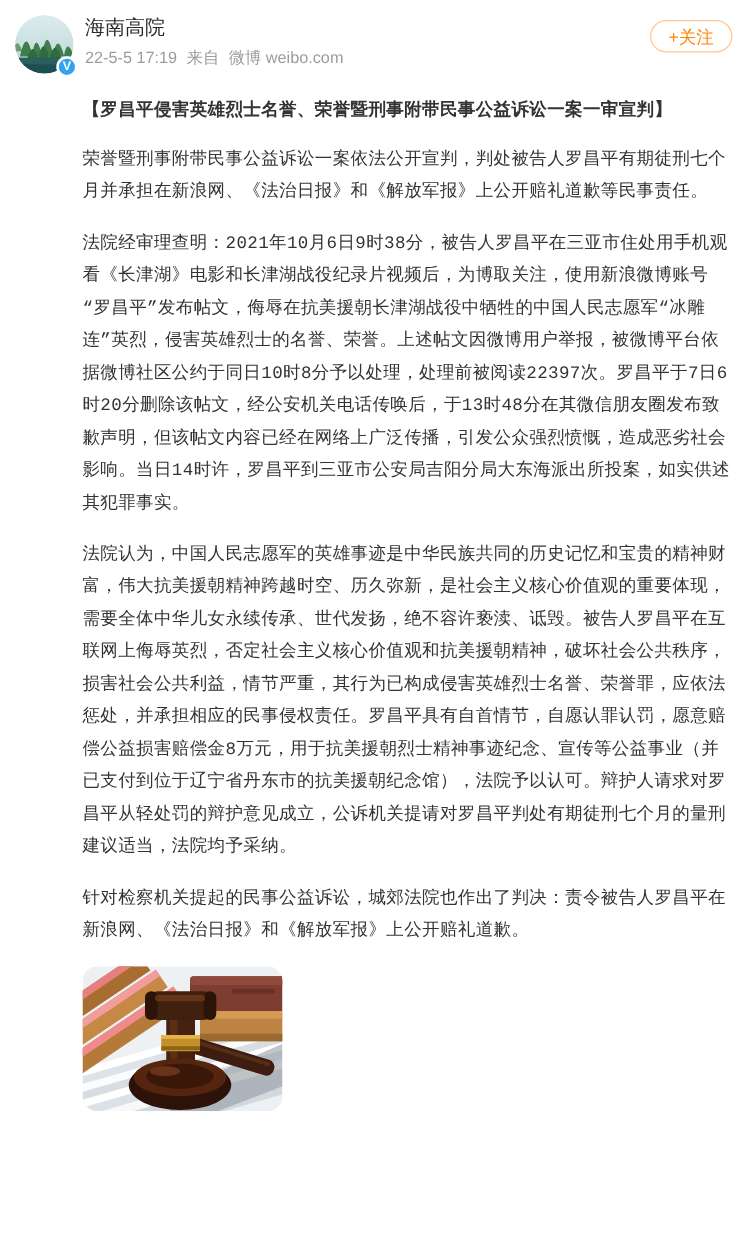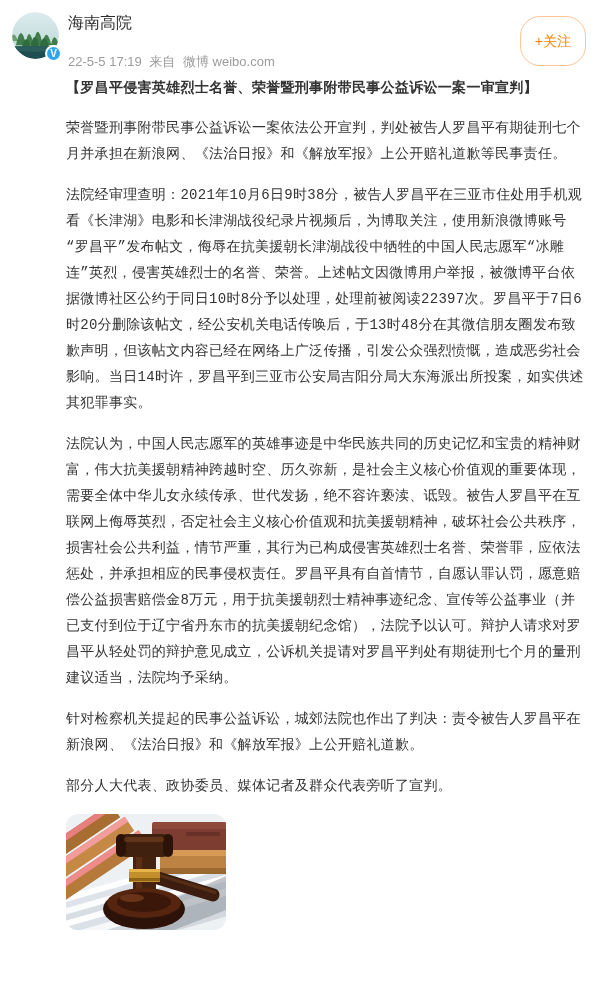--- a/index.html
+++ b/index.html
@@ -35,31 +35,31 @@
     color:#fff;font-size:10px;font-weight:bold;
     display:flex;align-items:center;justify-content:center;
     line-height:1;
   }
   .h-meta{position:absolute;left:68px;top:13px;}
   .username{
     font-size:16px;font-weight:normal;color:#2c2c2c;
     line-height:20px;cursor:pointer;
   }
   .meta-line{
-    margin-top:21px;font-size:13px;color:var(--text-muted);
+    margin-top:5px;font-size:13px;color:var(--text-muted);
     line-height:16px;white-space:nowrap;
   }
   .meta-line span{margin-right:4px;}
   .follow-btn{
     position:absolute;right:14px;top:16px;
     background:#fff;
     border:1px solid var(--follow-border);
     color:var(--accent-orange);
     font-size:14px;line-height:24px;
-    padding:12px 14px;border-radius:20px;
+    padding:0 14px;border-radius:20px;
     cursor:pointer;font-family:inherit;
   }
   
   .article{
     padding:12px 16px 0 66px;
     width:600px;
     color:var(--text-primary);
     font-size:14px;line-height:26px;letter-spacing:.3px;
   }
   .post-title{
@@ -126,21 +126,20 @@
 
         <p>荣誉暨刑事附带民事公益诉讼一案依法公开宣判，判处被告人罗昌平有期徒刑七个月并承担在新浪网、《法治日报》和《解放军报》上公开赔礼道歉等民事责任。</p>
 
         <p>法院经审理查明：2021年10月6日9时38分，被告人罗昌平在三亚市住处用手机观看《长津湖》电影和长津湖战役纪录片视频后，为博取关注，使用新浪微博账号“罗昌平”发布帖文，侮辱在抗美援朝长津湖战役中牺牲的中国人民志愿军“冰雕连”英烈，侵害英雄烈士的名誉、荣誉。上述帖文因微博用户举报，被微博平台依据微博社区公约于同日10时8分予以处理，处理前被阅读22397次。罗昌平于7日6时20分删除该帖文，经公安机关电话传唤后，于13时48分在其微信朋友圈发布致歉声明，但该帖文内容已经在网络上广泛传播，引发公众强烈愤慨，造成恶劣社会影响。当日14时许，罗昌平到三亚市公安局吉阳分局大东海派出所投案，如实供述其犯罪事实。</p>
 
 
         <p>法院认为，中国人民志愿军的英雄事迹是中华民族共同的历史记忆和宝贵的精神财富，伟大抗美援朝精神跨越时空、历久弥新，是社会主义核心价值观的重要体现，需要全体中华儿女永续传承、世代发扬，绝不容许亵渎、诋毁。被告人罗昌平在互联网上侮辱英烈，否定社会主义核心价值观和抗美援朝精神，破坏社会公共秩序，损害社会公共利益，情节严重，其行为已构成侵害英雄烈士名誉、荣誉罪，应依法惩处，并承担相应的民事侵权责任。罗昌平具有自首情节，自愿认罪认罚，愿意赔偿公益损害赔偿金8万元，用于抗美援朝烈士精神事迹纪念、宣传等公益事业（并已支付到位于辽宁省丹东市的抗美援朝纪念馆），法院予以认可。辩护人请求对罗昌平从轻处罚的辩护意见成立，公诉机关提请对罗昌平判处有期徒刑七个月的量刑建议适当，法院均予采纳。</p>
 
         <p>针对检察机关提起的民事公益诉讼，城郊法院也作出了判决：责令被告人罗昌平在新浪网、《法治日报》和《解放军报》上公开赔礼道歉。</p>
 
-        <p>部分人大代表、政协委员、媒体记者及群众代表旁听了宣判。</p>
       </div>
 
     <div class="photo">
       <svg width="160" height="116" viewBox="0 0 160 116" preserveAspectRatio="none">
         <rect width="160" height="116" fill="#eef1f4"></rect>
 
         <g transform="rotate(-16 60 100)">
           <rect x="-40" y="66" width="240" height="6" fill="#ffffff"></rect>
           <rect x="-40" y="72" width="240" height="6" fill="#dde3e8"></rect>
           <rect x="-40" y="78" width="240" height="6" fill="#fbfcfd"></rect>

